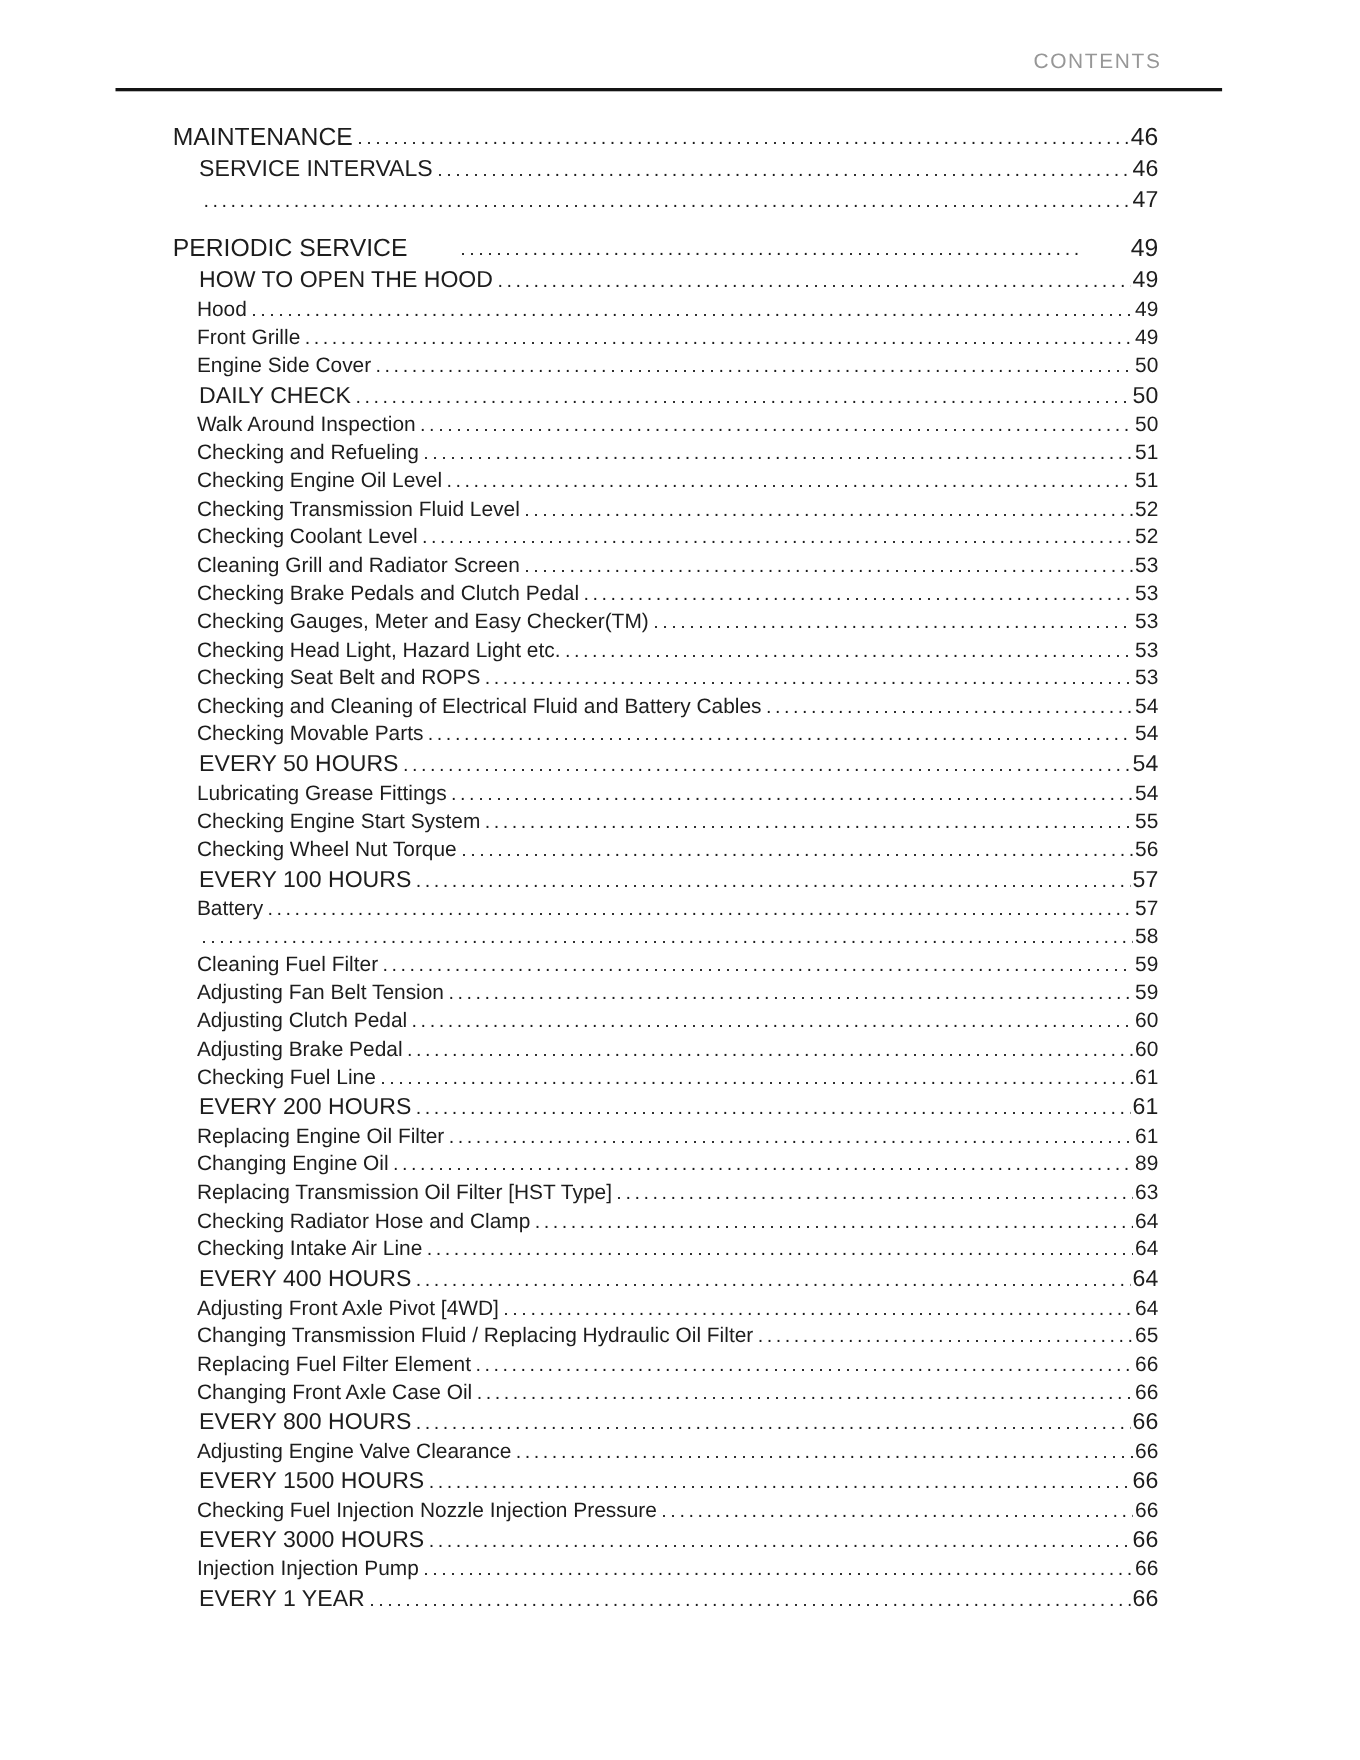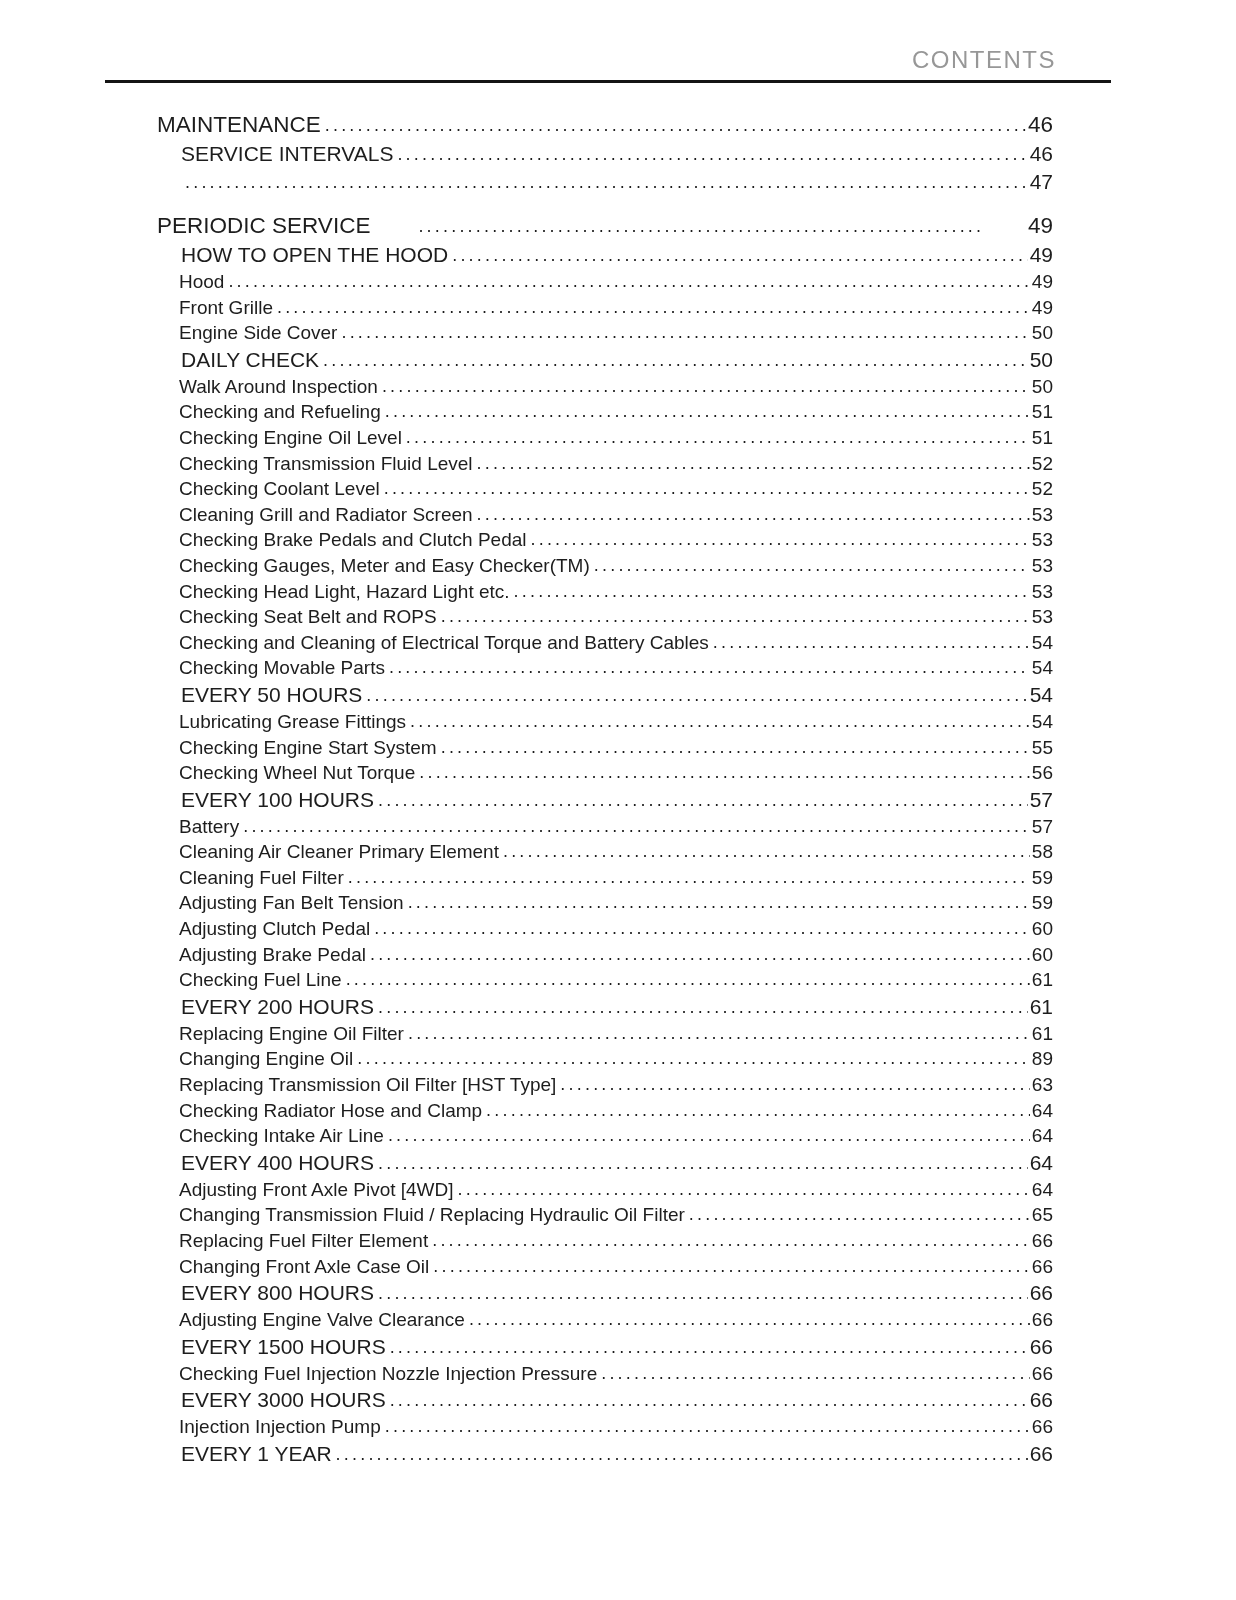--- a/index.html
+++ b/index.html
@@ -16,21 +16,21 @@
     position: relative;
     width: 1236px;
     height: 1600px;
     background: #ffffff;
     overflow: hidden;
   }
   .running-head {
     position: absolute;
     top: 46px;
     right: 180px;
-    font-size: 24px;
+    font-size: 19px;
     letter-spacing: 1.5px;
     color: #979797;
   }
   .rule {
     position: absolute;
     left: 105px;
     top: 80px;
     width: 1006px;
     height: 3px;
     background: #141414;
@@ -163,21 +163,21 @@
         <span class="t">Checking Head Light, Hazard Light etc.</span>
         <span class="dots">............................................................................................................................................................................................................................</span>
         <span class="p">53</span>
       </div>
       <div class="toc-row level-2">
         <span class="t">Checking Seat Belt and ROPS</span>
         <span class="dots">............................................................................................................................................................................................................................</span>
         <span class="p">53</span>
       </div>
       <div class="toc-row level-2">
-        <span class="t">Checking and Cleaning of Electrical Torque and Battery Cables</span>
+        <span class="t">Checking and Cleaning of Electrical Fluid and Battery Cables</span>
         <span class="dots">............................................................................................................................................................................................................................</span>
         <span class="p">54</span>
       </div>
       <div class="toc-row level-2">
         <span class="t">Checking Movable Parts</span>
         <span class="dots">............................................................................................................................................................................................................................</span>
         <span class="p">54</span>
       </div>
       <div class="toc-row level-1">
         <span class="t">EVERY 50 HOURS</span>
@@ -203,21 +203,20 @@
         <span class="t">EVERY 100 HOURS</span>
         <span class="dots">............................................................................................................................................................................................................................</span>
         <span class="p">57</span>
       </div>
       <div class="toc-row level-2">
         <span class="t">Battery</span>
         <span class="dots">............................................................................................................................................................................................................................</span>
         <span class="p">57</span>
       </div>
       <div class="toc-row level-2">
-        <span class="t">Cleaning Air Cleaner Primary Element</span>
         <span class="dots">............................................................................................................................................................................................................................</span>
         <span class="p">58</span>
       </div>
       <div class="toc-row level-2">
         <span class="t">Cleaning Fuel Filter</span>
         <span class="dots">............................................................................................................................................................................................................................</span>
         <span class="p">59</span>
       </div>
       <div class="toc-row level-2">
         <span class="t">Adjusting Fan Belt Tension</span>

